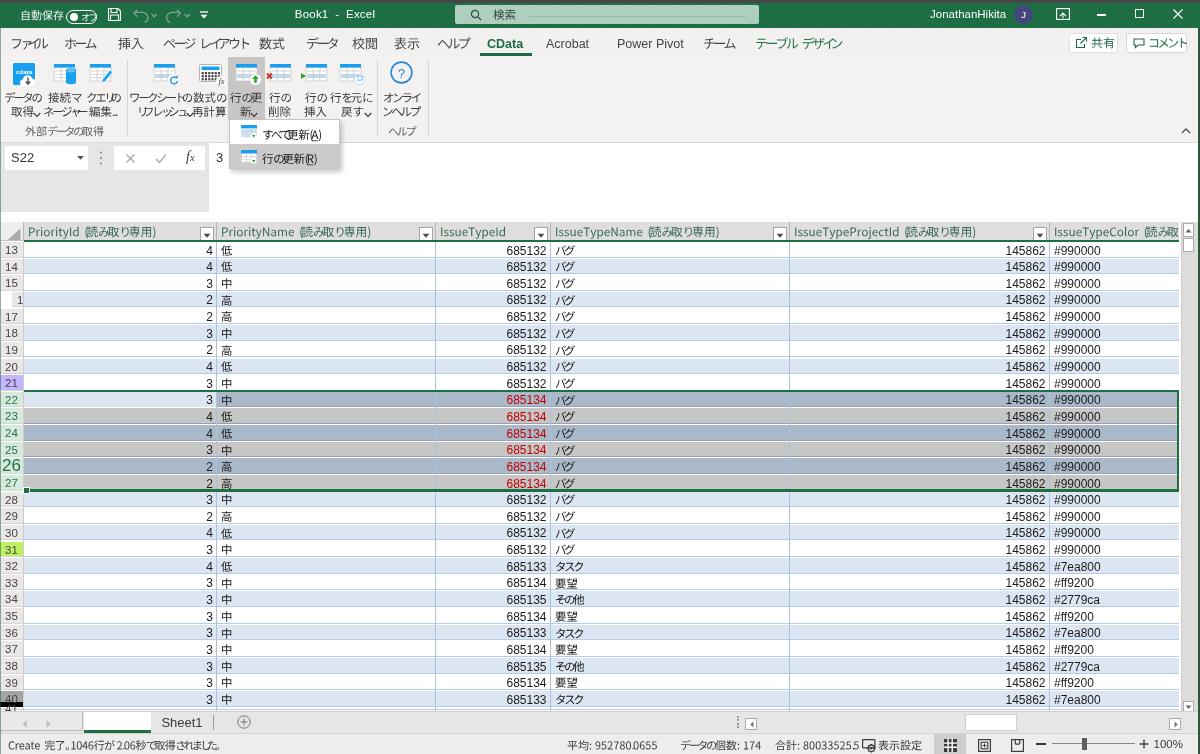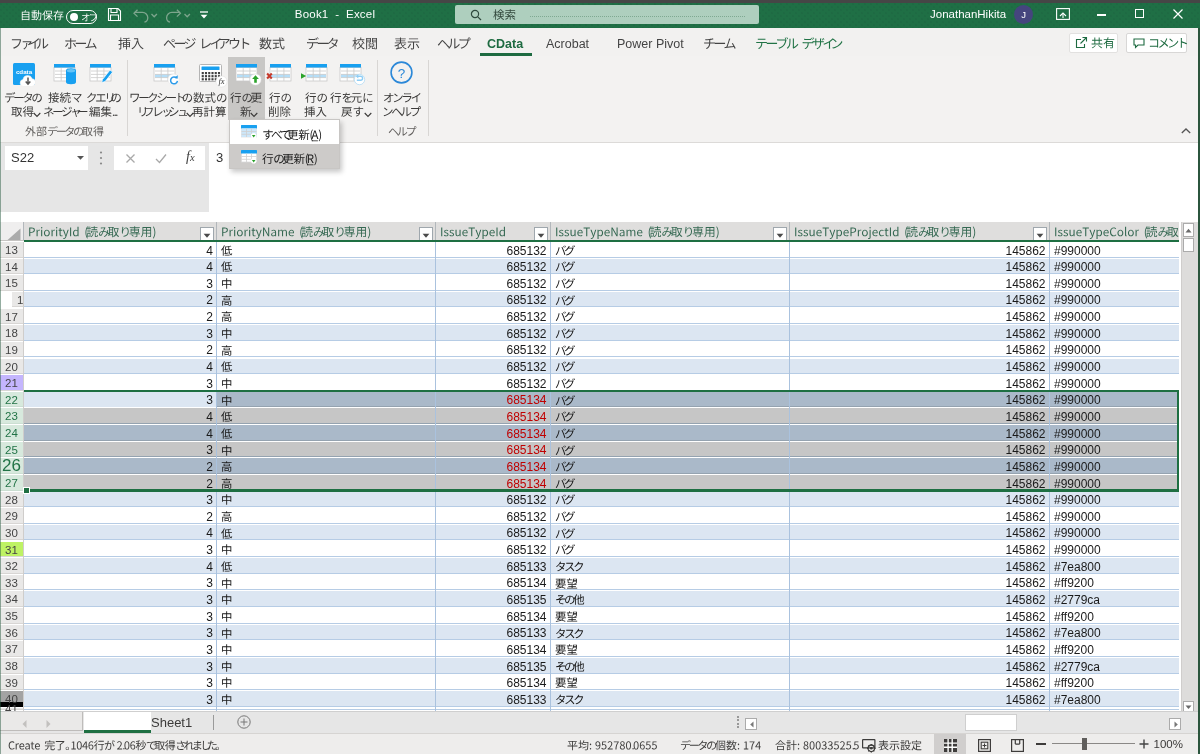--- a/index.html
+++ b/index.html
@@ -1354,21 +1354,21 @@
 <svg class="jp" style="left:22px;top:719.5px" width="5" height="8" viewBox="0 0 5 8">
     <path d="M4.5 0 L0.5 4 L4.5 8z" fill="#c2c0be"></path>
   </svg>
 <svg class="jp" style="left:46px;top:719.5px" width="5" height="8" viewBox="0 0 5 8">
     <path d="M0.5 0 L4.5 4 L0.5 8z" fill="#c2c0be"></path>
   </svg>
 <div style="left:84px;top:712px;width:67px;height:21px;background:#fff;"></div>
 <div style="left:84px;top:730px;width:67px;height:3px;background:#1e6f42;"></div>
 <div style="left:84px;top:715px;width:67px;height:15px;color:#217346;font-size:13px;text-align:center;margin-top:15px;">Projects</div>
 <div style="left:151px;top:712px;width:62px;height:21px;"></div>
-<div style="left:151px;top:715px;width:62px;height:15px;color:#3b3a39;font-size:13px;">Sheet1</div>
+<div style="left:151px;top:715px;width:62px;height:15px;color:#3b3a39;font-size:13px;text-align:center;">Sheet1</div>
 <div style="left:213px;top:715px;width:1px;height:15px;background:#9a9a9a;"></div>
 <svg class="jp" style="left:237px;top:715px" width="14" height="14" viewBox="0 0 14 14">
     <circle cx="7" cy="7" r="6.2" fill="none" stroke="#777" stroke-width="1"></circle>
     <path d="M7 3.5v7 M3.5 7h7" stroke="#777" stroke-width="1"></path>
   </svg>
 <div style="left:737px;top:716px;width:2px;height:12px;border-left:2px dotted #999;"></div>
 <div style="left:745px;top:717.5px;width:12px;height:12.5px;background:#fff;border:1px solid #ababab;"></div>
 <svg class="jp" style="left:748.5px;top:720.5px" width="6" height="7" viewBox="0 0 6 7">
     <path d="M4.5 0.5 L1.2 3.5 L4.5 6.5z" fill="#777"></path>
   </svg>

